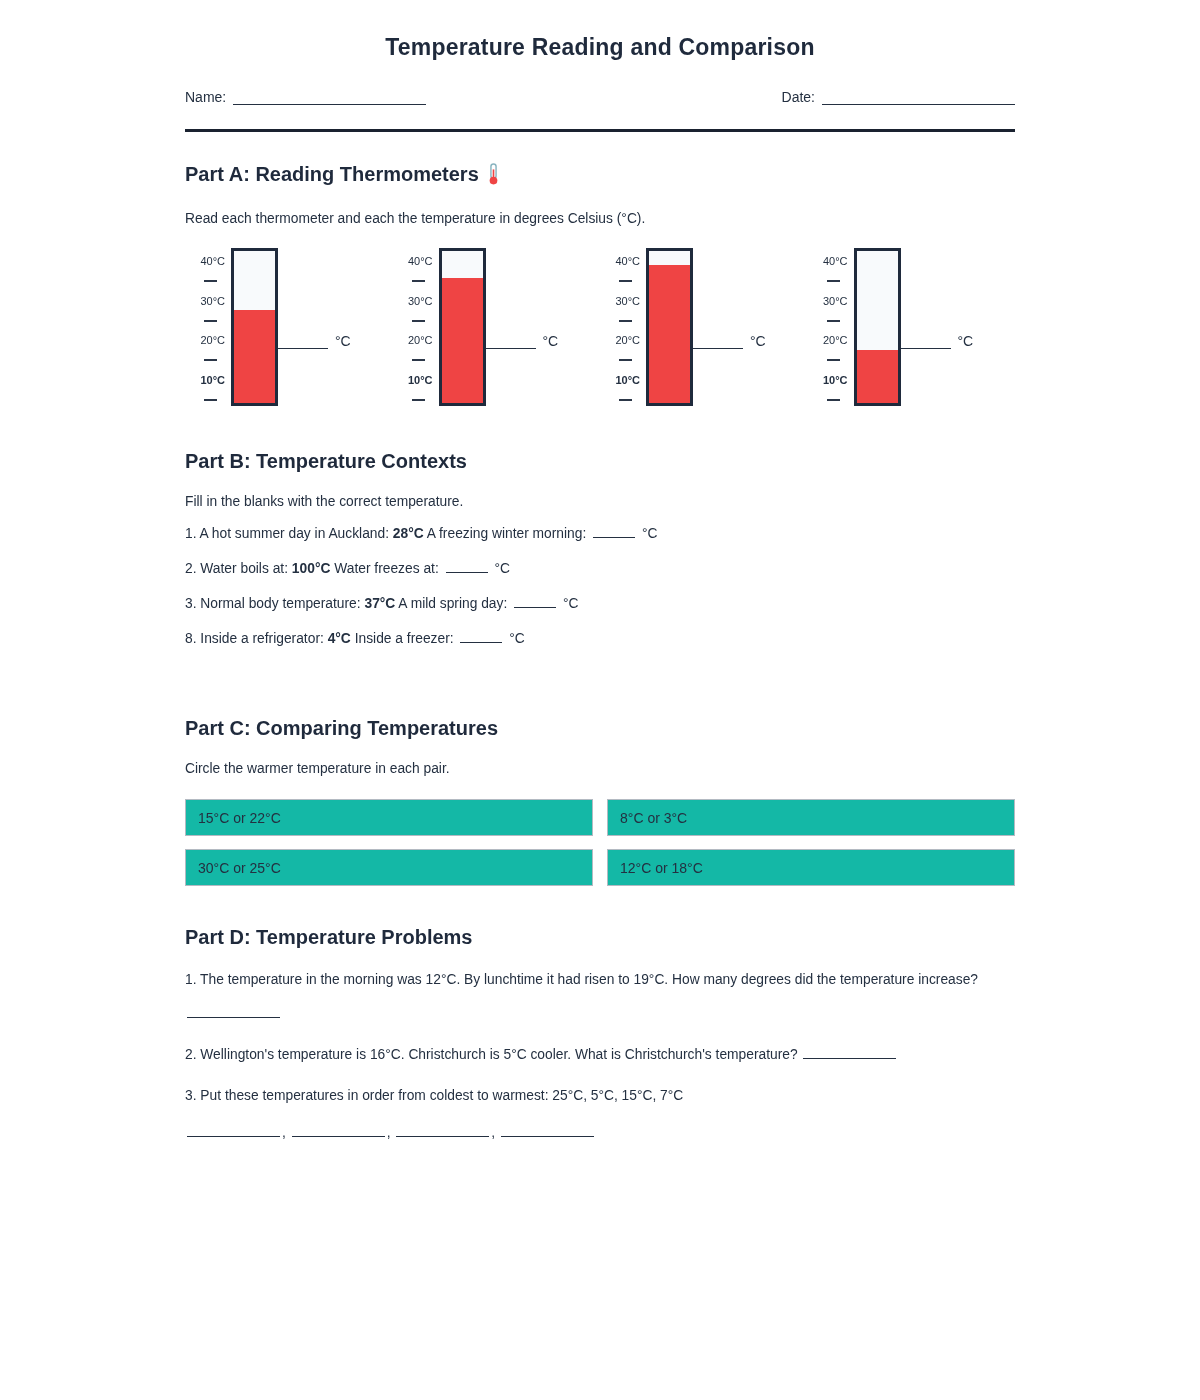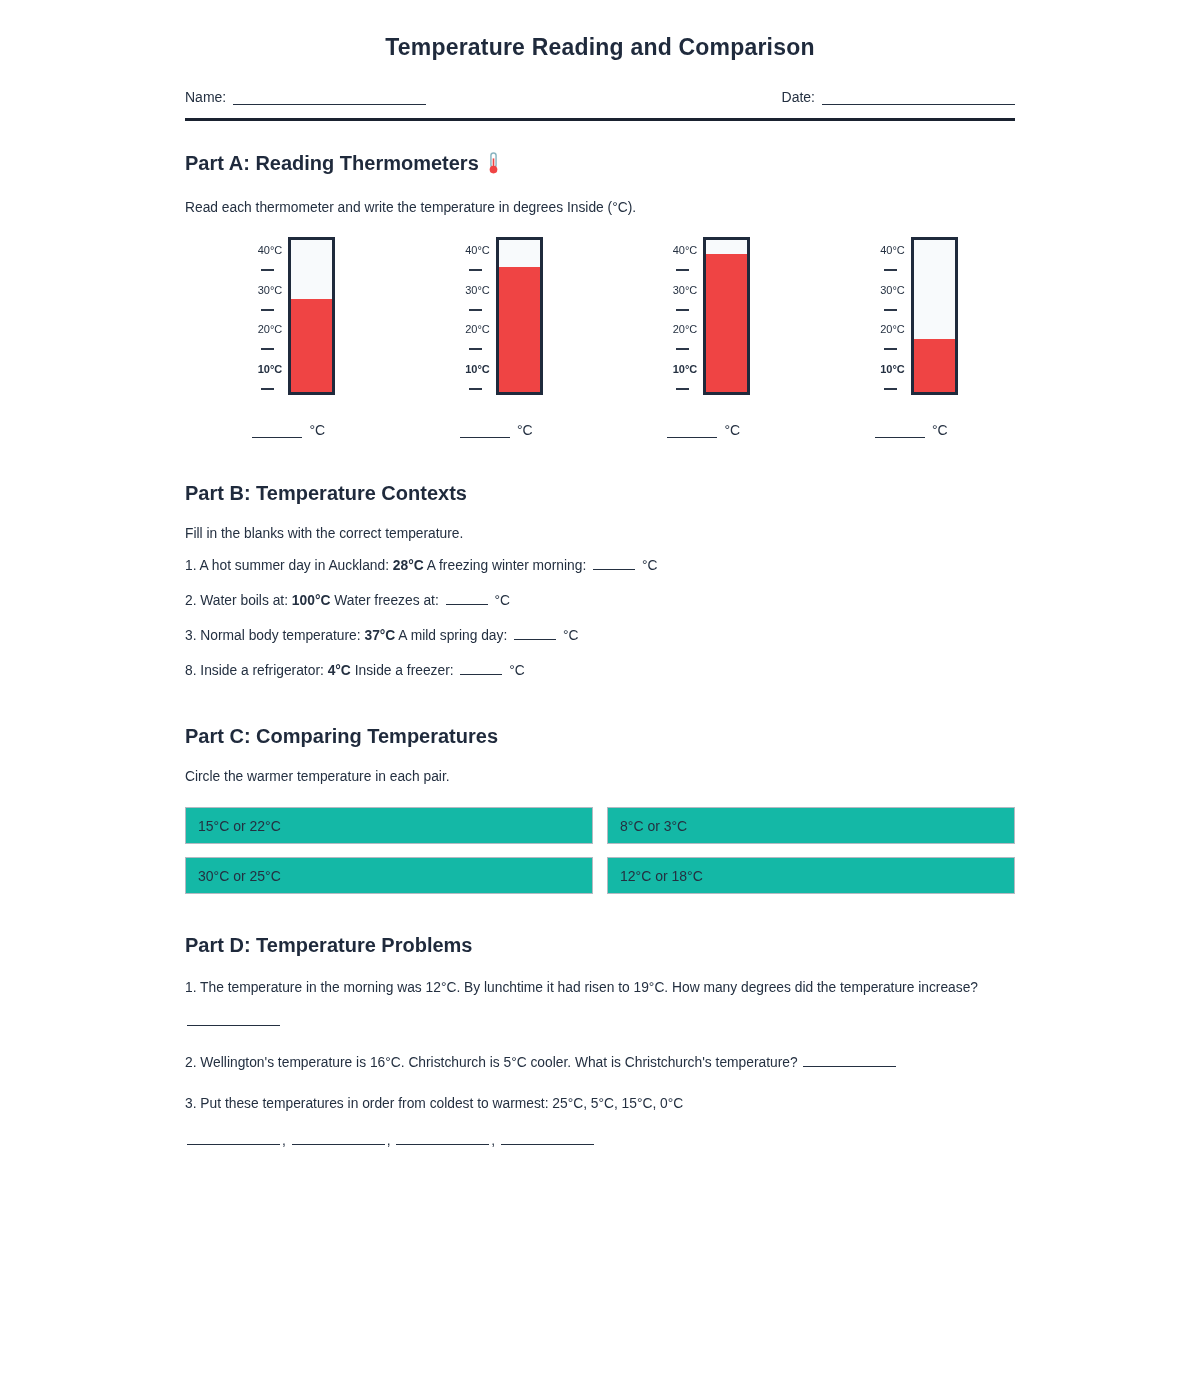--- a/index.html
+++ b/index.html
@@ -7,31 +7,31 @@
   body {
     width: 1200px; height: 1400px;
     font-family: "Liberation Sans", sans-serif;
     color: #243041;
     position: relative;
   }
   .sheet { width: 830px; margin: 0 auto; padding-top: 34px; }
 
   
   .title { text-align: center; font-size: 23px; font-weight: bold; color: #1f2a3c; letter-spacing: 0.2px; }
-  .meta-row { display: flex; justify-content: space-between; margin-top: 28px; padding-bottom: 13px; border-bottom: 3px solid #1a2230; }
+  .meta-row { display: flex; justify-content: space-between; margin-top: 28px; padding-bottom: 24px; border-bottom: 3px solid #1a2230; }
   .meta-field { display: flex; align-items: flex-end; font-size: 14px; }
   .meta-field .line { display: inline-block; width: 193px; border-bottom: 1.5px solid #243041; margin-left: 7px; height: 14px; }
 
   
   .section-heading { font-size: 20px; font-weight: bold; color: #1f2a3c; margin-top: 31px; display: flex; align-items: flex-start; }
   .instruction { font-size: 13.8px; margin-top: 21px; }
 
   
   .therm-row { display: flex; margin-top: 22px; }
-  .therm-col { width: 207.5px; display: flex; flex-direction: column; align-items: center; }
+  .therm-col { width: 207.5px; display: flex; flex-direction: row; align-items: center; }
   .therm { display: flex; gap: 6px; }
   .scale {
     width: 40px; height: 158px;
     display: flex; flex-direction: column; justify-content: space-between;
     align-items: flex-end; padding: 7px 0 5px;
   }
   .scale-lbl { font-size: 11px; color: #243041; line-height: 12px; white-space: nowrap; }
   .scale-lbl.bold { font-weight: bold; }
   .scale-dash { width: 13px; height: 2px; background: #2c3748; margin-right: 8px; }
   .tube {
@@ -83,21 +83,21 @@
   <div class="section-heading">
     <span>Part A: Reading Thermometers</span>
     <span class="therm-icon">
       <svg width="15" height="22" viewBox="0 0 16 24">
         <rect x="5.2" y="1" width="5.6" height="16" rx="2.8" fill="#ffffff" stroke="#8ab4c0" stroke-width="1.6"></rect>
         <rect x="7.1" y="7" width="1.8" height="10" fill="#ef4444"></rect>
         <circle cx="8" cy="19.2" r="4.2" fill="#ef4444"></circle>
       </svg>
     </span>
   </div>
-  <div class="instruction">Read each thermometer and write the temperature in degrees Inside (°C).</div>
+  <div class="instruction">Read each thermometer and each the temperature in degrees Celsius (°C).</div>
 
   <div class="therm-row">
     <div class="therm-col">
       <div class="therm">
         <div class="scale">
             <div class="scale-lbl">40°C</div>
             <div class="scale-dash"></div>
             <div class="scale-lbl">30°C</div>
             <div class="scale-dash"></div>
             <div class="scale-lbl">20°C</div>
@@ -206,21 +206,21 @@
     </div>
     <div class="ctx-item">
       <span>8. Inside a refrigerator:</span>
       <b>4°C</b>
       <span>Inside a freezer:</span>
       <span class="blank-42"></span>
       <span>°C</span>
     </div>
   </div>
 
-  <div class="section-heading" style="margin-top:44px">Part C: Comparing Temperatures</div>
+  <div class="section-heading" style="margin-top:68px">Part C: Comparing Temperatures</div>
   <div class="instruction">Circle the warmer temperature in each pair.</div>
 
   <div class="pair-grid">
     <div class="pair-box">15°C or 22°C</div>
     <div class="pair-box">8°C or 3°C</div>
     <div class="pair-box">30°C or 25°C</div>
     <div class="pair-box">12°C or 18°C</div>
   </div>
 
   <div class="section-heading" style="margin-top:40px">Part D: Temperature Problems</div>
@@ -231,17 +231,17 @@
       <span class="blank-92"></span>
     </div>
   </div>
 
   <div class="problem">
     <span>2. Wellington's temperature is 16°C. Christchurch is 5°C cooler. What is Christchurch's temperature?</span>
     <span class="blank-92"></span>
   </div>
 
   <div class="problem">
-    <span>3. Put these temperatures in order from coldest to warmest: 25°C, 5°C, 15°C, 0°C</span>
+    <span>3. Put these temperatures in order from coldest to warmest: 25°C, 5°C, 15°C, 7°C</span>
     <div class="blank-row"><span class="blank-92"></span><span>, </span><span class="blank-92"></span><span>, </span><span class="blank-92"></span><span>, </span><span class="blank-92"></span></div>
   </div>
 
 </div>
 
 </body></html>

